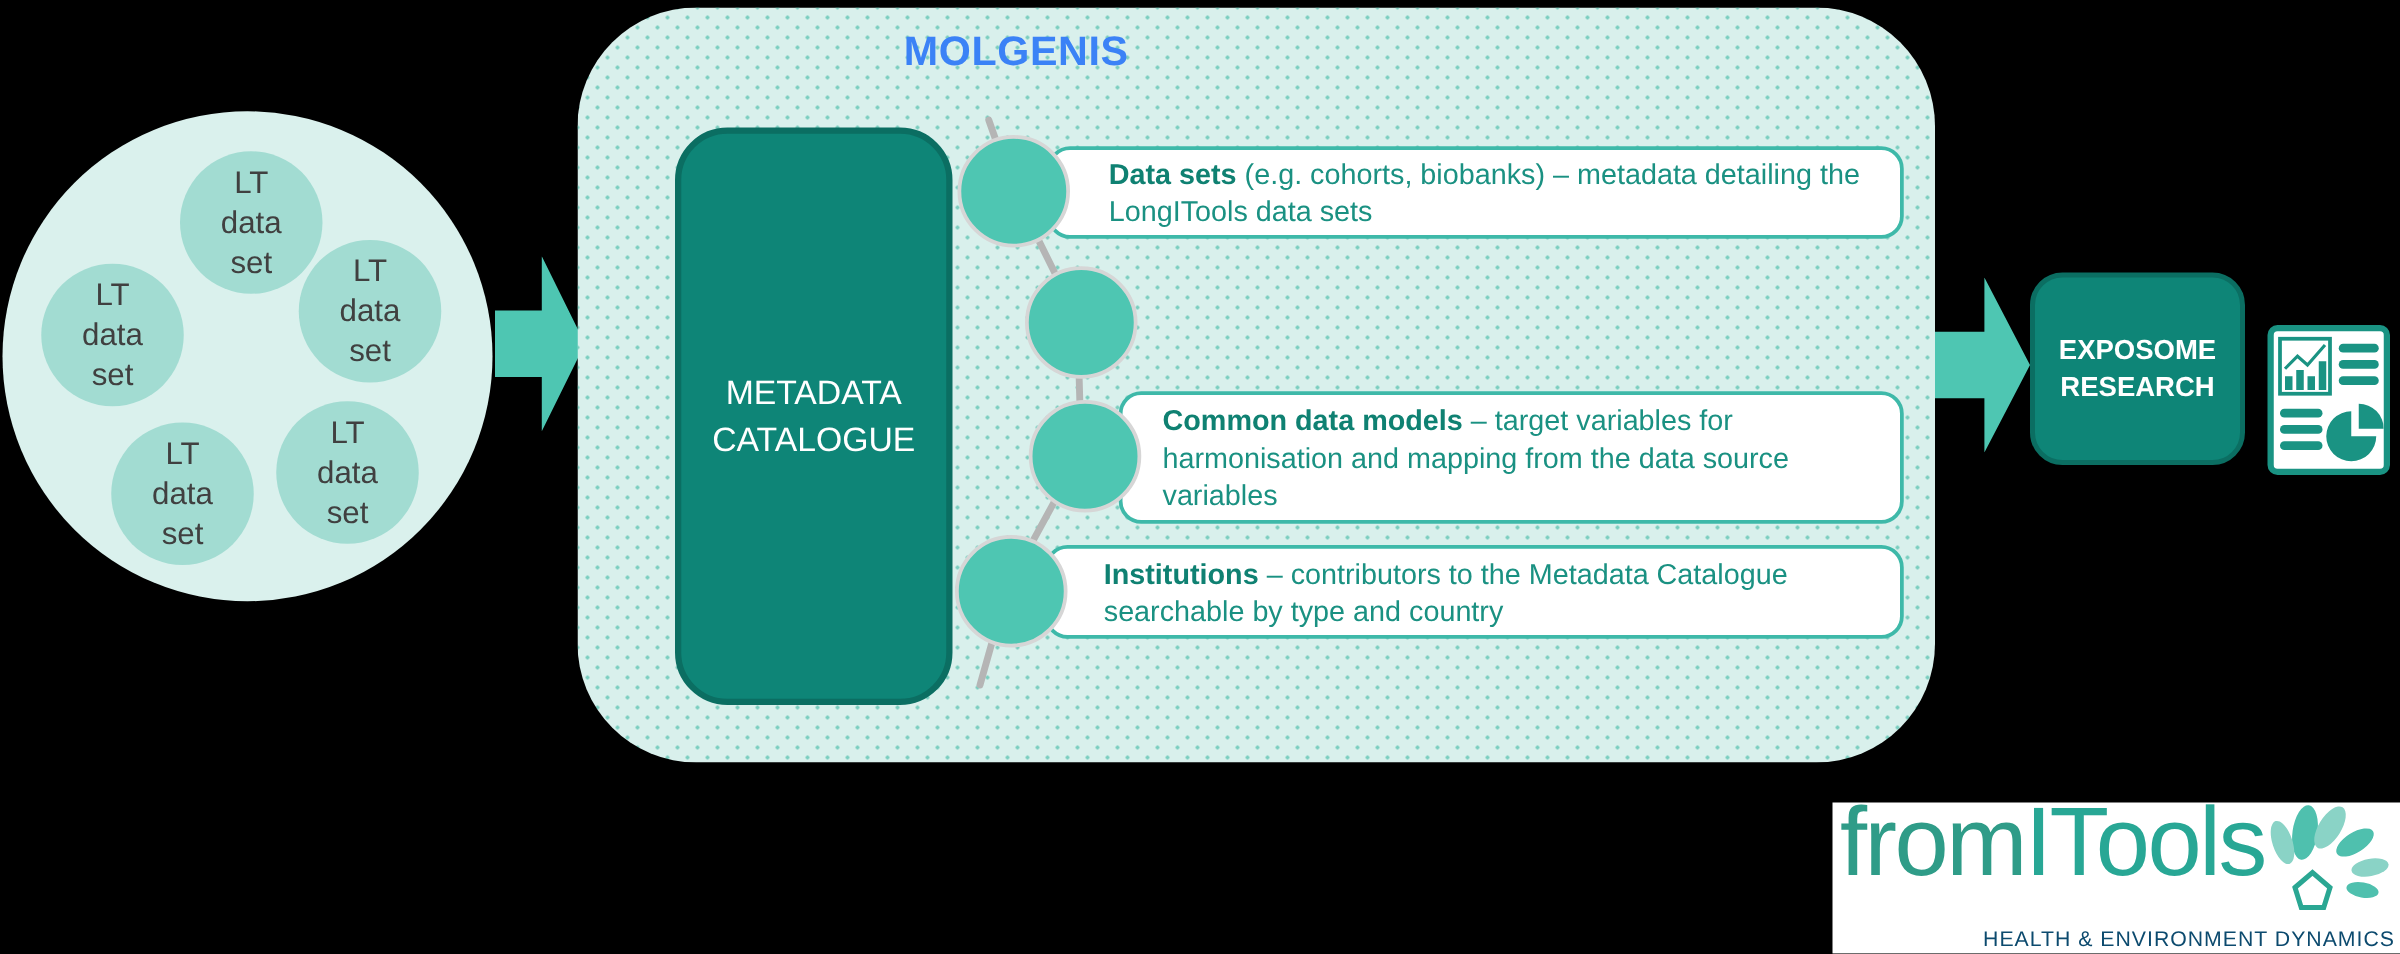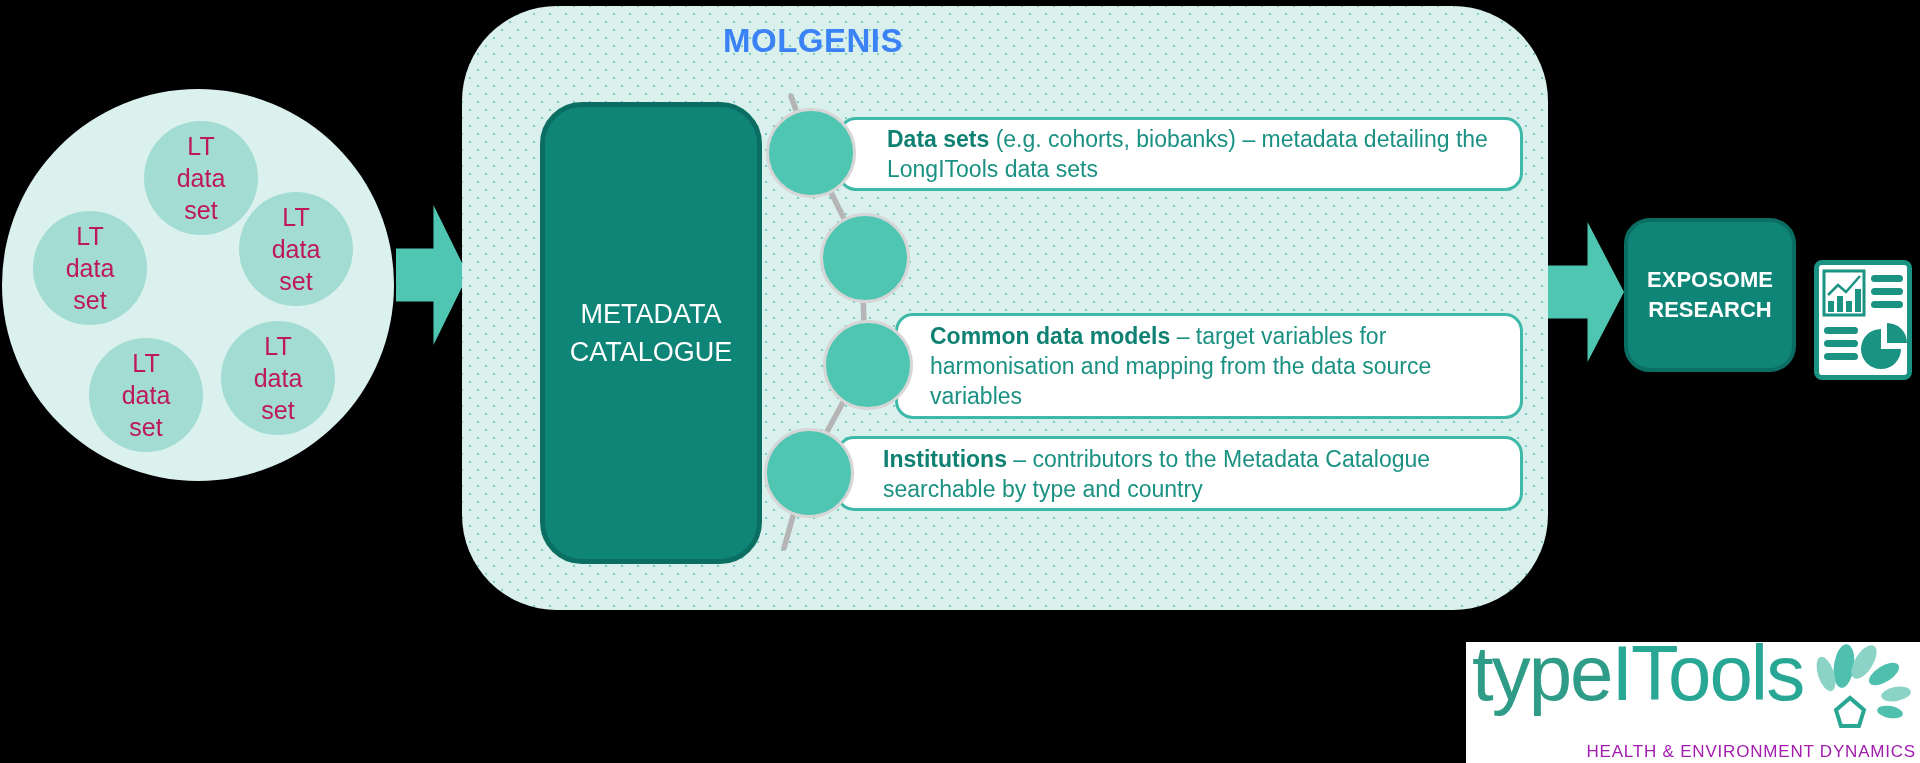--- a/index.html
+++ b/index.html
@@ -8,21 +8,21 @@
     overflow:hidden;font-family:"Liberation Sans",sans-serif;
   }
   
   .big-circle{
     position:absolute;left:2px;top:89px;width:392px;height:392px;
     border-radius:50%;background:#daf1ed;
   }
   .lt-circle{
     position:absolute;width:114px;height:114px;border-radius:50%;
     background:#a2dcd2;display:flex;align-items:center;justify-content:center;
-    text-align:center;color:#be185d;font-size:25px;line-height:32px;
+    text-align:center;color:#404040;font-size:25px;line-height:32px;
   }
   .lt-circle span{display:block;width:64px;}
   .ltc-0{left:144px;top:121px;}
   .ltc-1{left:33px;top:211px;}
   .ltc-2{left:239px;top:192px;}
   .ltc-3{left:89px;top:338px;}
   .ltc-4{left:221px;top:321px;}
   
   .block-arrow{
     position:absolute;background:#4ec6b2;
@@ -85,21 +85,21 @@
   .report-icon{
     position:absolute;left:1814px;top:260px;width:98px;height:120px;
     background:#ffffff;border:5px solid #1a9383;border-radius:8px;box-sizing:border-box;
   }
   
   .logo-box{position:absolute;left:1466px;top:642px;width:454px;height:121px;background:#ffffff;}
   .logo-word{position:absolute;left:6px;top:-14px;font-size:78px;letter-spacing:-2px;white-space:nowrap;}
   .logo-word .w-light{color:#2f9c88;font-weight:400;}
   .logo-word .w-bold{color:#28a795;font-weight:400;}
   .logo-tagline{
-    position:absolute;right:4px;top:100px;color:#a21caf;font-size:17px;
+    position:absolute;right:4px;top:100px;color:#0c4a6e;font-size:17px;
     letter-spacing:.8px;white-space:nowrap;
   }
   .leaf-svg{position:absolute;right:2px;top:-4px;}
 </style>
 </head>
 <body>
 
 <div id="canvas">
 
   <div class="big-circle"></div>
@@ -171,21 +171,21 @@
       <rect x="5" y="75" width="34" height="7" rx="3.5" fill="#1a9383"></rect>
       <rect x="5" y="88" width="34" height="7" rx="3.5" fill="#1a9383"></rect>
 
       <path d="M62,84 L62,64 A20,20 0 1 0 82,84 Z" fill="#1a9383"></path>
       <path d="M68,78 L68,58 A20,20 0 0 1 88,78 Z" fill="#1a9383"></path>
     </svg>
   </div>
 
   <div class="logo-box">
     <div class="logo-word">
-      <span class="w-light">type</span><span class="w-bold">ITools</span>
+      <span class="w-light">from</span><span class="w-bold">ITools</span>
     </div>
     <svg class="leaf-svg" width="112" height="92" viewBox="0 0 112 92">
       <g>
         <ellipse cx="38" cy="28" rx="10" ry="22" fill="#4fc0ae" transform="rotate(8 38 28)"></ellipse>
         <ellipse cx="20" cy="36" rx="8" ry="18" fill="#8ad3c6" transform="rotate(-18 20 36)"></ellipse>
         <ellipse cx="58" cy="24" rx="9" ry="19" fill="#8ad3c6" transform="rotate(32 58 24)"></ellipse>
         <ellipse cx="78" cy="36" rx="8" ry="17" fill="#4fc0ae" transform="rotate(58 78 36)"></ellipse>
         <ellipse cx="90" cy="56" rx="7" ry="15" fill="#8ad3c6" transform="rotate(80 90 56)"></ellipse>
         <ellipse cx="84" cy="74" rx="6" ry="13" fill="#4fc0ae" transform="rotate(100 84 74)"></ellipse>
         <path d="M30,72 l14,-12 14,12 -5,16 -18,0 Z" fill="#ffffff" stroke="#2aa793" stroke-width="4"></path>

